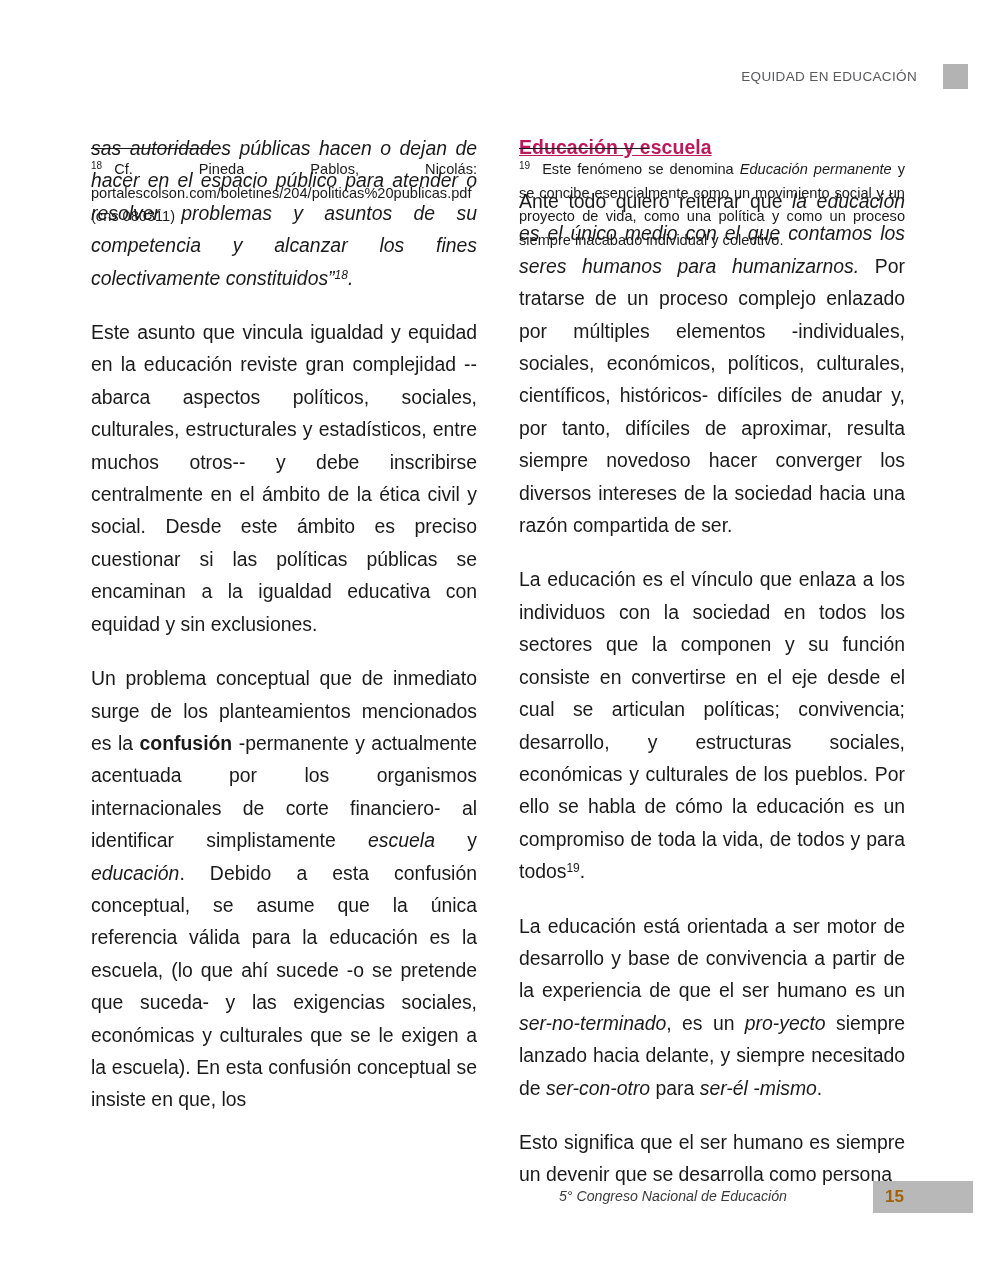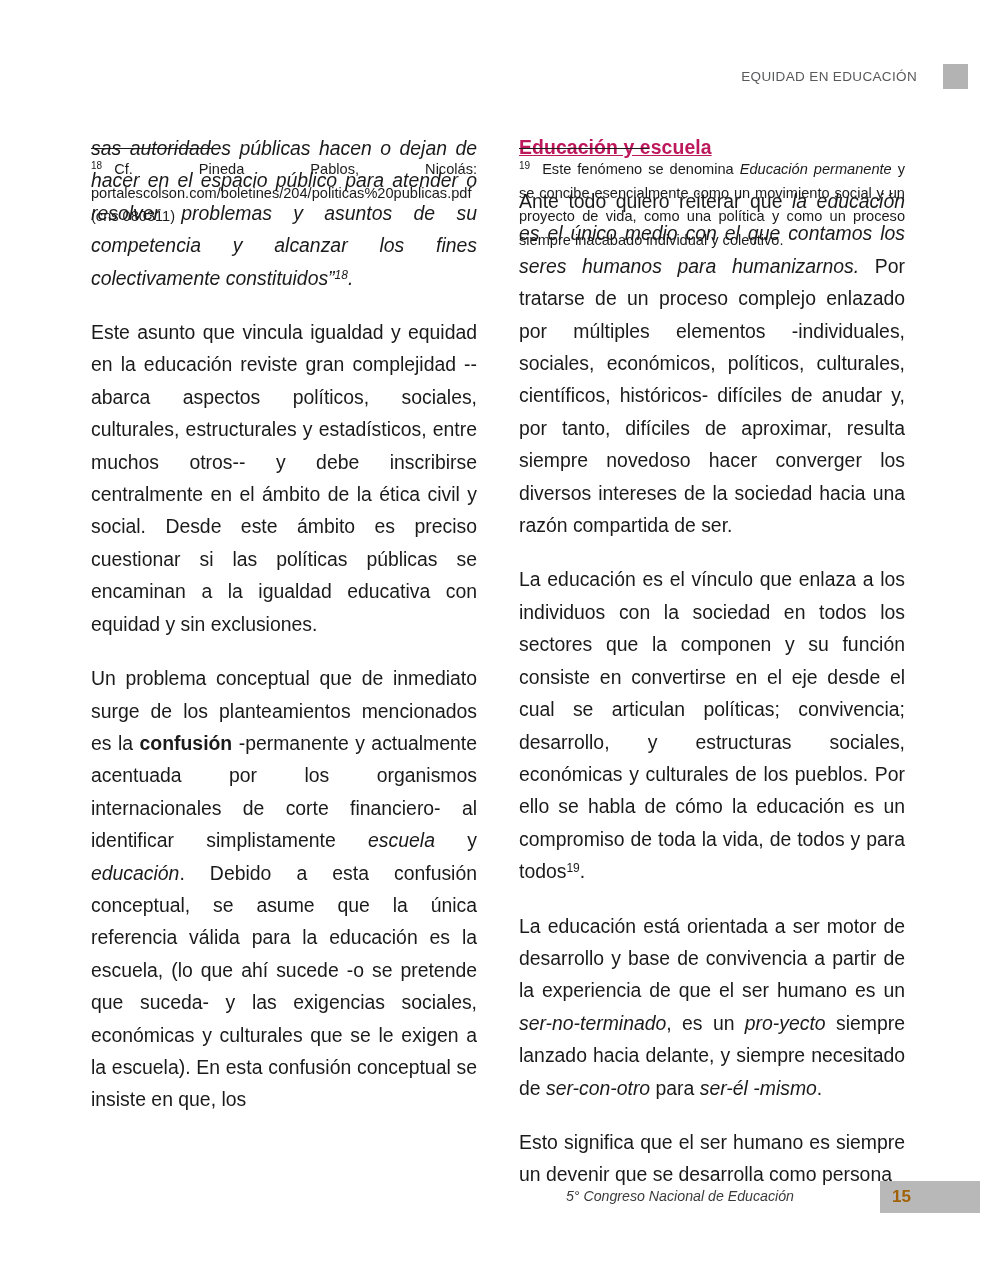--- a/index.html
+++ b/index.html
@@ -130,21 +130,21 @@
   p.footnote .fn-mark {
     font-size: 10px;
     vertical-align: 0.55em;
     line-height: 0;
     margin-right: 12px;
   }
 
   
   .footer {
     position: absolute;
-    left: 12px;
+    left: 5px;
     top: 1181px;
     width: 885px;
     height: 32px;
     padding-left: 41px;
   }
   .footer-box {
     position: absolute;
     left: 868px;
     top: 0;
     width: 100px;

